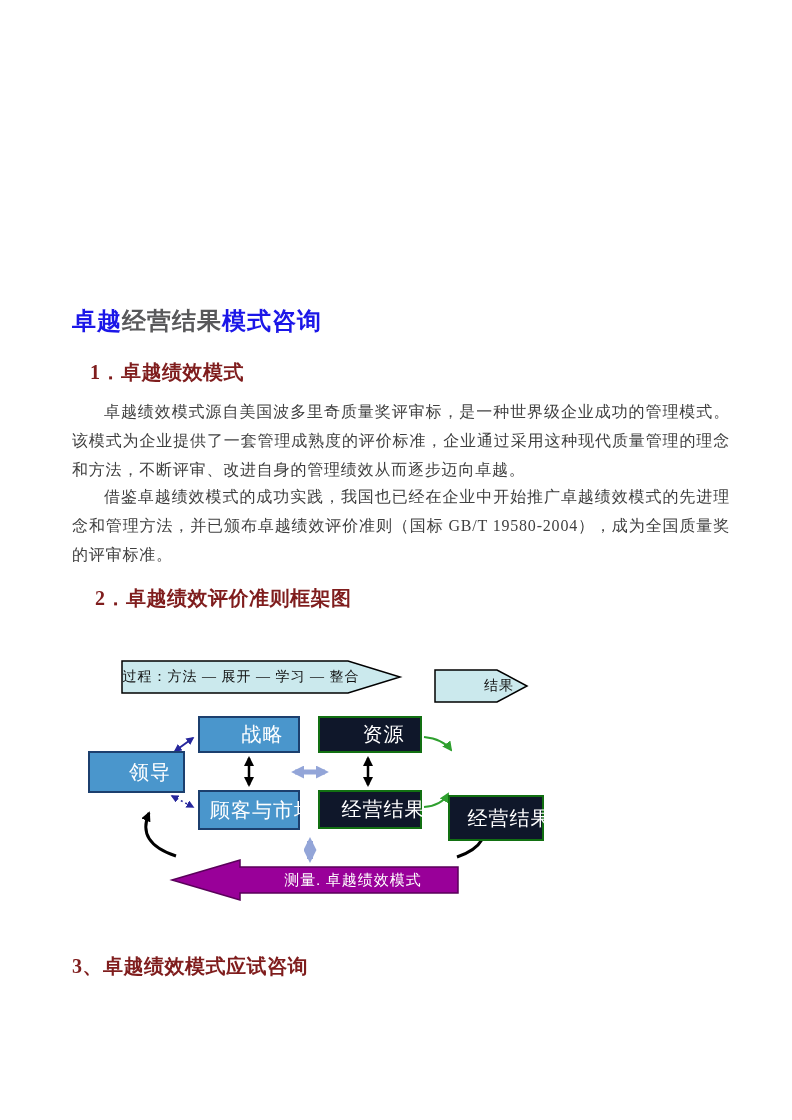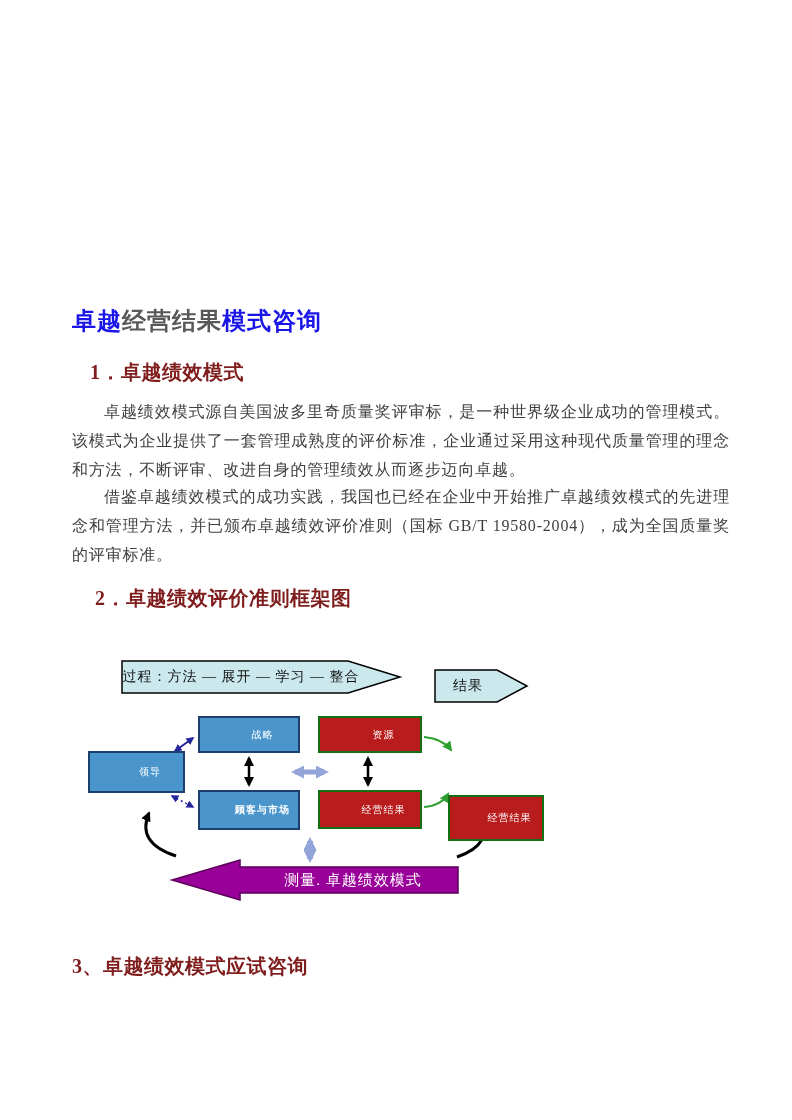--- a/index.html
+++ b/index.html
@@ -13,23 +13,23 @@
   .sec-h1{left:90px;top:359px;}
   .sec-h2{left:95px;top:585px;}
   .sec-h3{left:72px;top:953px;}
   .body-p{left:72px;width:658px;margin:0;font-size:16px;line-height:29px;letter-spacing:0.8px;
           color:#3f3f3f;text-indent:2em;text-align:justify;}
   .p1{top:397px;}
   .p2{top:482px;}
   .diagram{left:0;top:650px;width:792px;height:280px;}
   .dsvg{position:absolute;left:0;top:0;}
   .dbox{position:absolute;display:flex;align-items:center;justify-content:center;
-        color:#ffffff;font-size:10px;letter-spacing:1px;box-sizing:border-box;white-space:nowrap;padding-left:27px;}
+        color:#ffffff;font-size:20px;letter-spacing:1px;box-sizing:border-box;white-space:nowrap;padding-left:27px;}
   .blue{background:#4a96cc;border:2px solid #1c3f6e;}
-  .green{background:#b91c1c;border:2px solid #127012;}
+  .green{background:#0f172a;border:2px solid #127012;}
   .alabel{position:absolute;display:flex;align-items:center;justify-content:center;
           font-size:14px;color:#111;letter-spacing:1px;white-space:nowrap;}
   .alabel.white{color:#fff;font-size:15px;}
 </style>
 </head>
 <body>
 
 <div class="page">
 
   <div class="abs title">
@@ -78,32 +78,32 @@
       <path d="M424,87 Q443,89 451,100" fill="none" stroke="#2fa02f" stroke-width="2" marker-end="url(#mg)"></path>
       <path d="M424,157 Q441,156 448,144" fill="none" stroke="#2fa02f" stroke-width="2" marker-end="url(#mg)"></path>
 
       <path d="M176,206 Q136,193 149,163" fill="none" stroke="#000" stroke-width="3" marker-end="url(#mb)"></path>
       <path d="M457,207 Q495,194 481,163" fill="none" stroke="#000" stroke-width="3" marker-end="url(#mb)"></path>
 
       <line x1="310" y1="191" x2="310" y2="209" stroke="#93a5d8" stroke-width="6" marker-start="url(#ms)" marker-end="url(#ms)"></line>
     </svg>
 
     <div class="alabel" style="left:128px;top:11px;width:226px;height:32px;">过程：方法 — 展开 — 学习 — 整合</div>
-    <div class="alabel" style="left:437px;top:20px;width:62px;height:32px;">结果</div>
+    <div class="alabel" style="left:437px;top:20px;width:62px;height:32px;padding-left:31px;">结果</div>
 
     <div class="dbox blue" style="left:88px;top:101px;width:97px;height:42px;">
       <span>领导</span>
     </div>
     <div class="dbox blue" style="left:198px;top:66px;width:102px;height:37px;">
       <span>战略</span>
     </div>
     <div class="dbox green" style="left:318px;top:66px;width:104px;height:37px;">
       <span>资源</span>
     </div>
-    <div class="dbox blue" style="left:198px;top:140px;width:102px;height:40px;font-weight:bold;">
+    <div class="dbox blue" style="left:198px;top:140px;width:102px;height:40px;">
       <span>顾客与市场</span>
     </div>
     <div class="dbox green" style="left:318px;top:140px;width:104px;height:39px;">
       <span>经营结果</span>
     </div>
     <div class="dbox green" style="left:448px;top:101px;width:96px;height:46px;margin-top:44px;">
       <span>经营结果</span>
     </div>
 
     <div class="alabel white" style="left:248px;top:216px;width:210px;height:28px;">测量. 卓越绩效模式</div>

